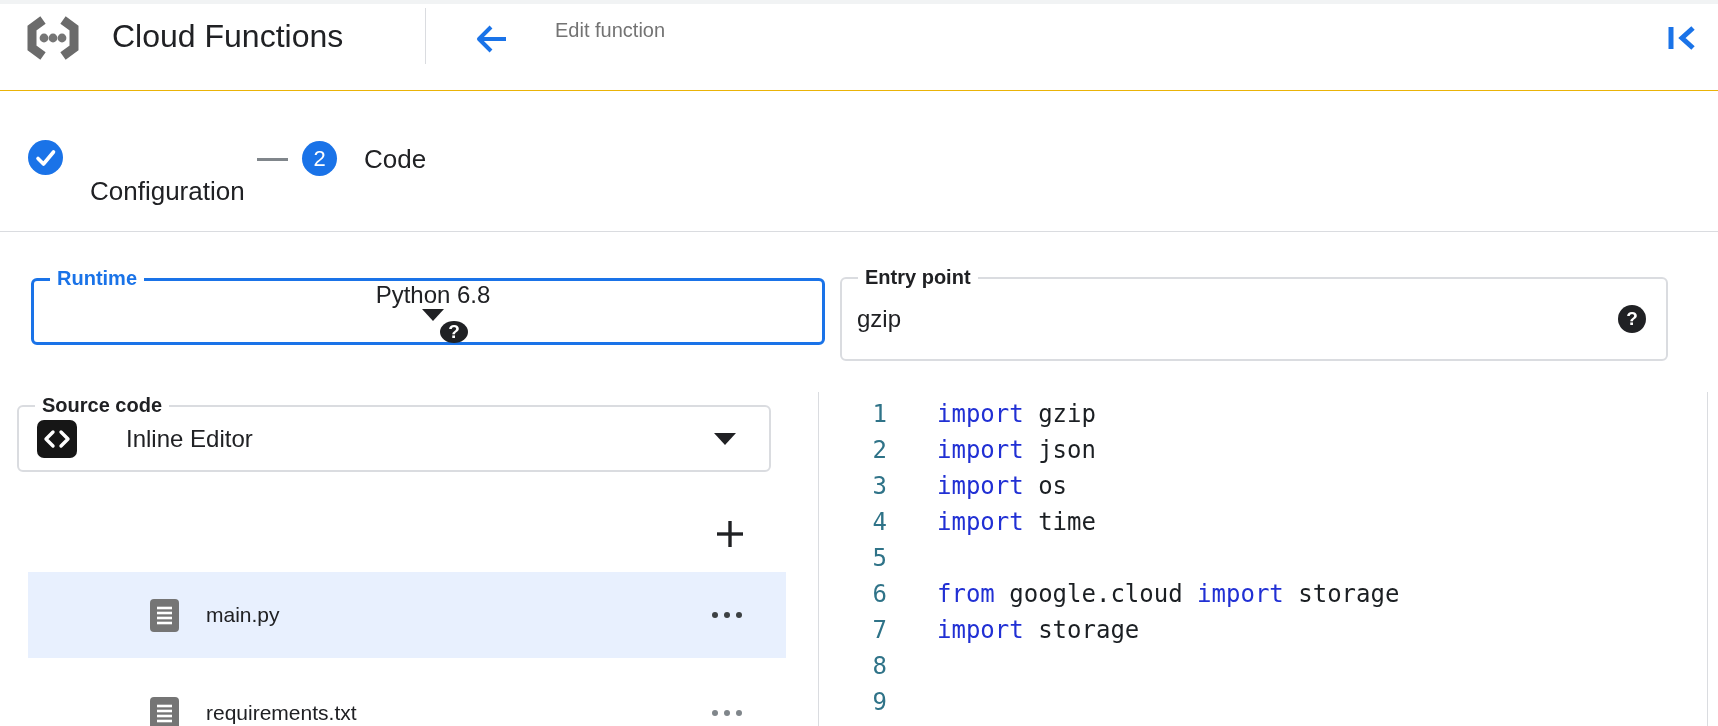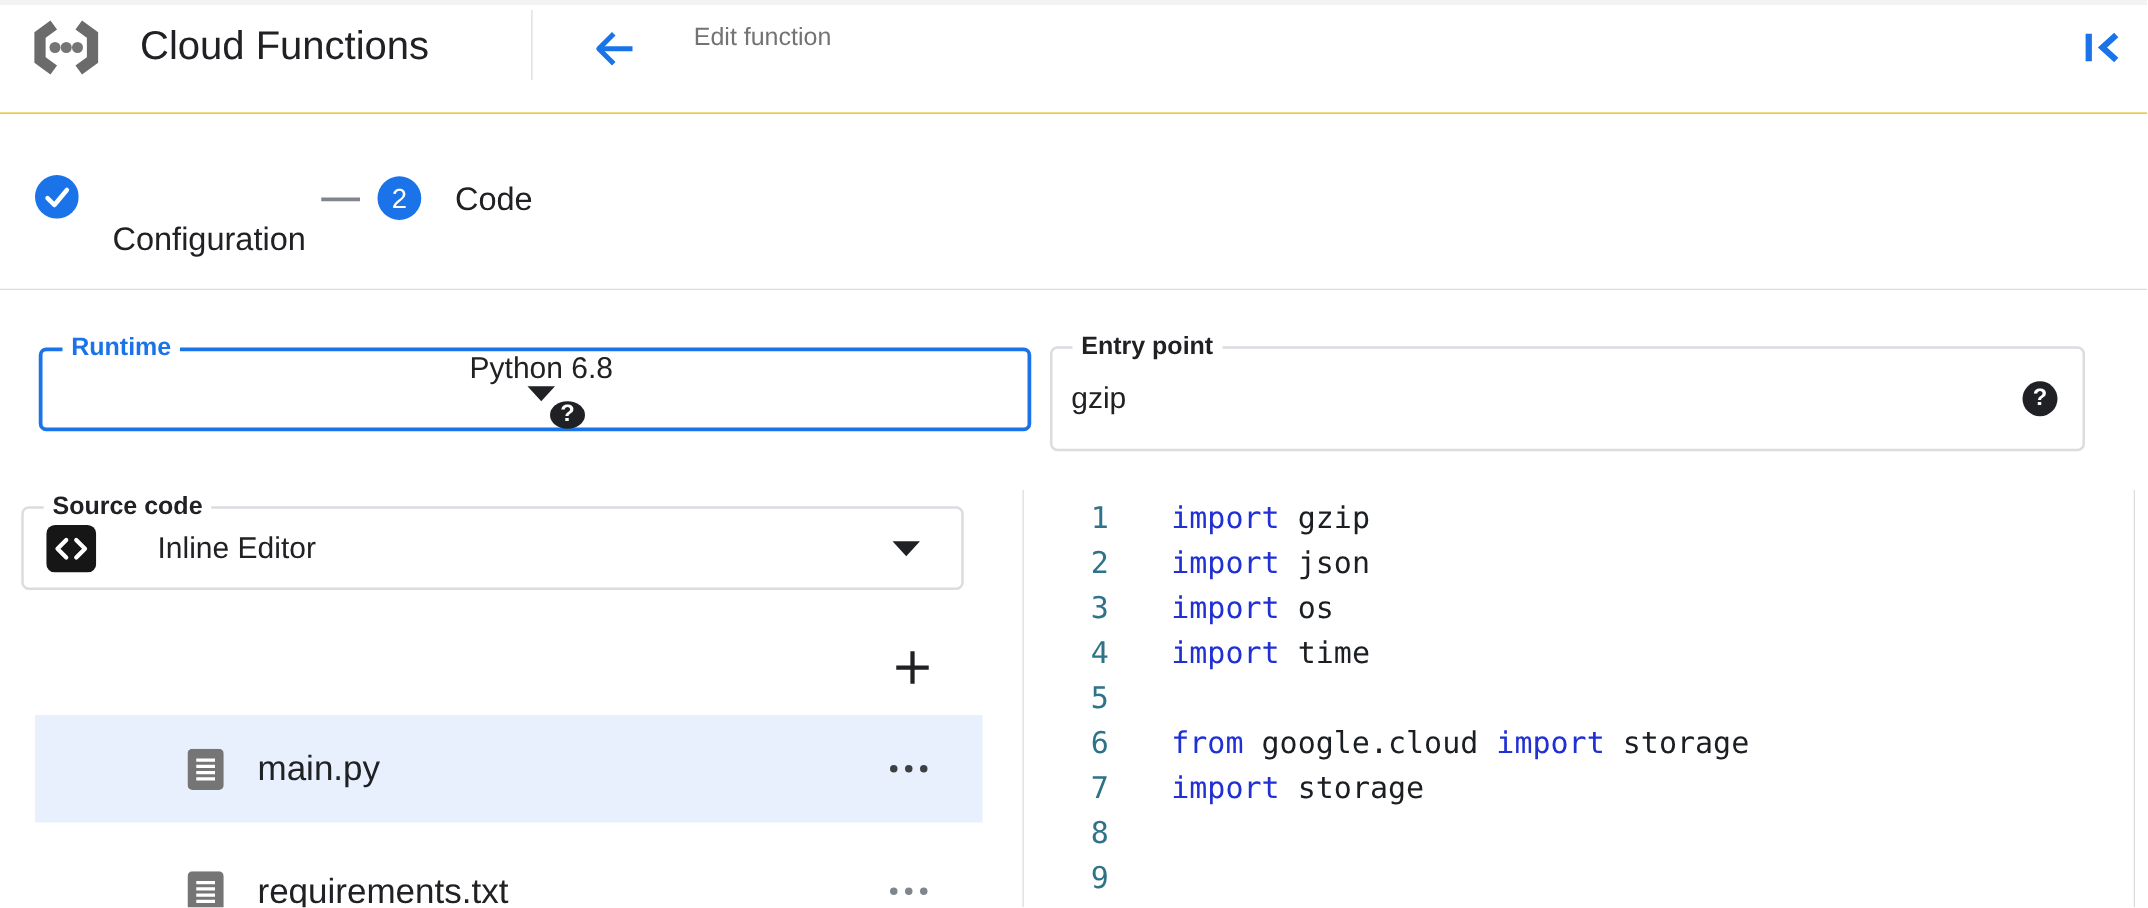--- a/index.html
+++ b/index.html
@@ -45,21 +45,21 @@
     display:flex; align-items:center; justify-content:center; font-size:19px; font-weight:bold; margin-left:42px; }
   .field-entry .help-circle { margin-left:0; }
   .src-icon { width:40px; height:38px; margin-right:49px; flex:none; }
 
   
   .plus-btn { left:714px; top:518px; width:32px; height:32px; cursor:pointer; }
   .file-row { position:absolute; left:28px; width:758px; height:86px; display:flex; align-items:center;
     padding:0 44px 0 122px; cursor:pointer; }
   .file-row.selected { background:#e8f0fe; }
   .file-icon { width:29px; height:33px; margin-right:27px; flex:none; }
-  .file-name { font-size:28px; color:#202124; white-space:nowrap; }
+  .file-name { font-size:21px; color:#202124; white-space:nowrap; }
   .dots { display:flex; gap:6px; margin-left:auto; }
   .dots i { width:6px; height:6px; border-radius:50%; background:#80868b; }
   .file-row.selected .dots i { background:#3c4043; }
 
   
   .editor-vdiv { left:818px; top:392px; bottom:0; width:1px; background:#dadce0; }
   .editor-scrollline { left:1707px; top:392px; bottom:0; width:1px; background:#dadce0; }
   .code-area { position:absolute; left:819px; top:396px; right:12px; bottom:0;
     font-family:"DejaVu Sans Mono", monospace; font-size:24px; line-height:36px; }
   .code-line { display:flex; height:36px; white-space:pre; }

